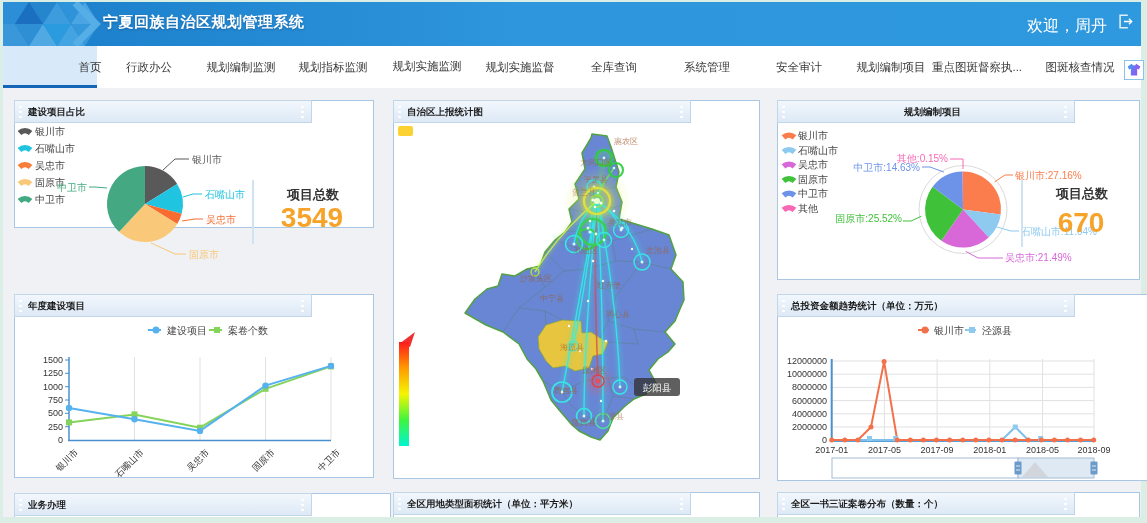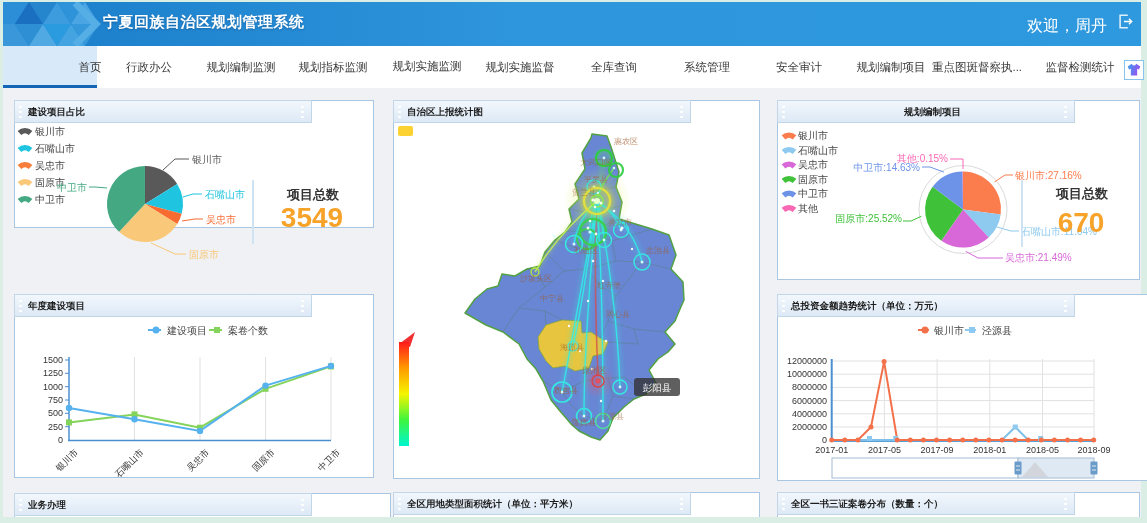--- a/index.html
+++ b/index.html
@@ -47,21 +47,21 @@
 <div class="nitem" style="left:146px;">行政办公</div>
 <div class="nitem" style="left:238px;">规划编制监测</div>
 <div class="nitem" style="left:330px;">规划指标监测</div>
 <div class="nitem" style="left:424px;font-family:Liberation Mono, monospace;">规划实施监测</div>
 <div class="nitem" style="left:517px;">规划实施监督</div>
 <div class="nitem" style="left:611px;">全库查询</div>
 <div class="nitem" style="left:704px;">系统管理</div>
 <div class="nitem" style="left:796px;">安全审计</div>
 <div class="nitem" style="left:888px;">规划编制项目</div>
 <div class="nitem" style="left:974px;">重点图斑督察执...</div>
-<div class="nitem" style="left:1077px;">监督检测统计</div>
+<div class="nitem" style="left:1077px;">图斑核查情况</div>
 <div style="position:absolute;left:1121px;top:14px;width:20px;height:20px;border:1px solid #8ac2ee;background:#fff;">
 <svg width="18" height="18" viewBox="0 0 20 20">
         <defs>
           <linearGradient id="tg" x1="0" y1="0" x2="1" y2="0.3">
             <stop offset="0" stop-color="#38a2f2"></stop>
             <stop offset="1" stop-color="#9a4ff2"></stop>
           </linearGradient>
         </defs>
 <path d="M3 6 L7.5 3 C7.5 3 8.5 5 10 5 C11.5 5 12.5 3 12.5 3 L17 6 L15.5 9.5 L13.5 8.5 L13.5 16 H6.5 V8.5 L4.5 9.5 Z" fill="url(#tg)"></path>
       </svg>

